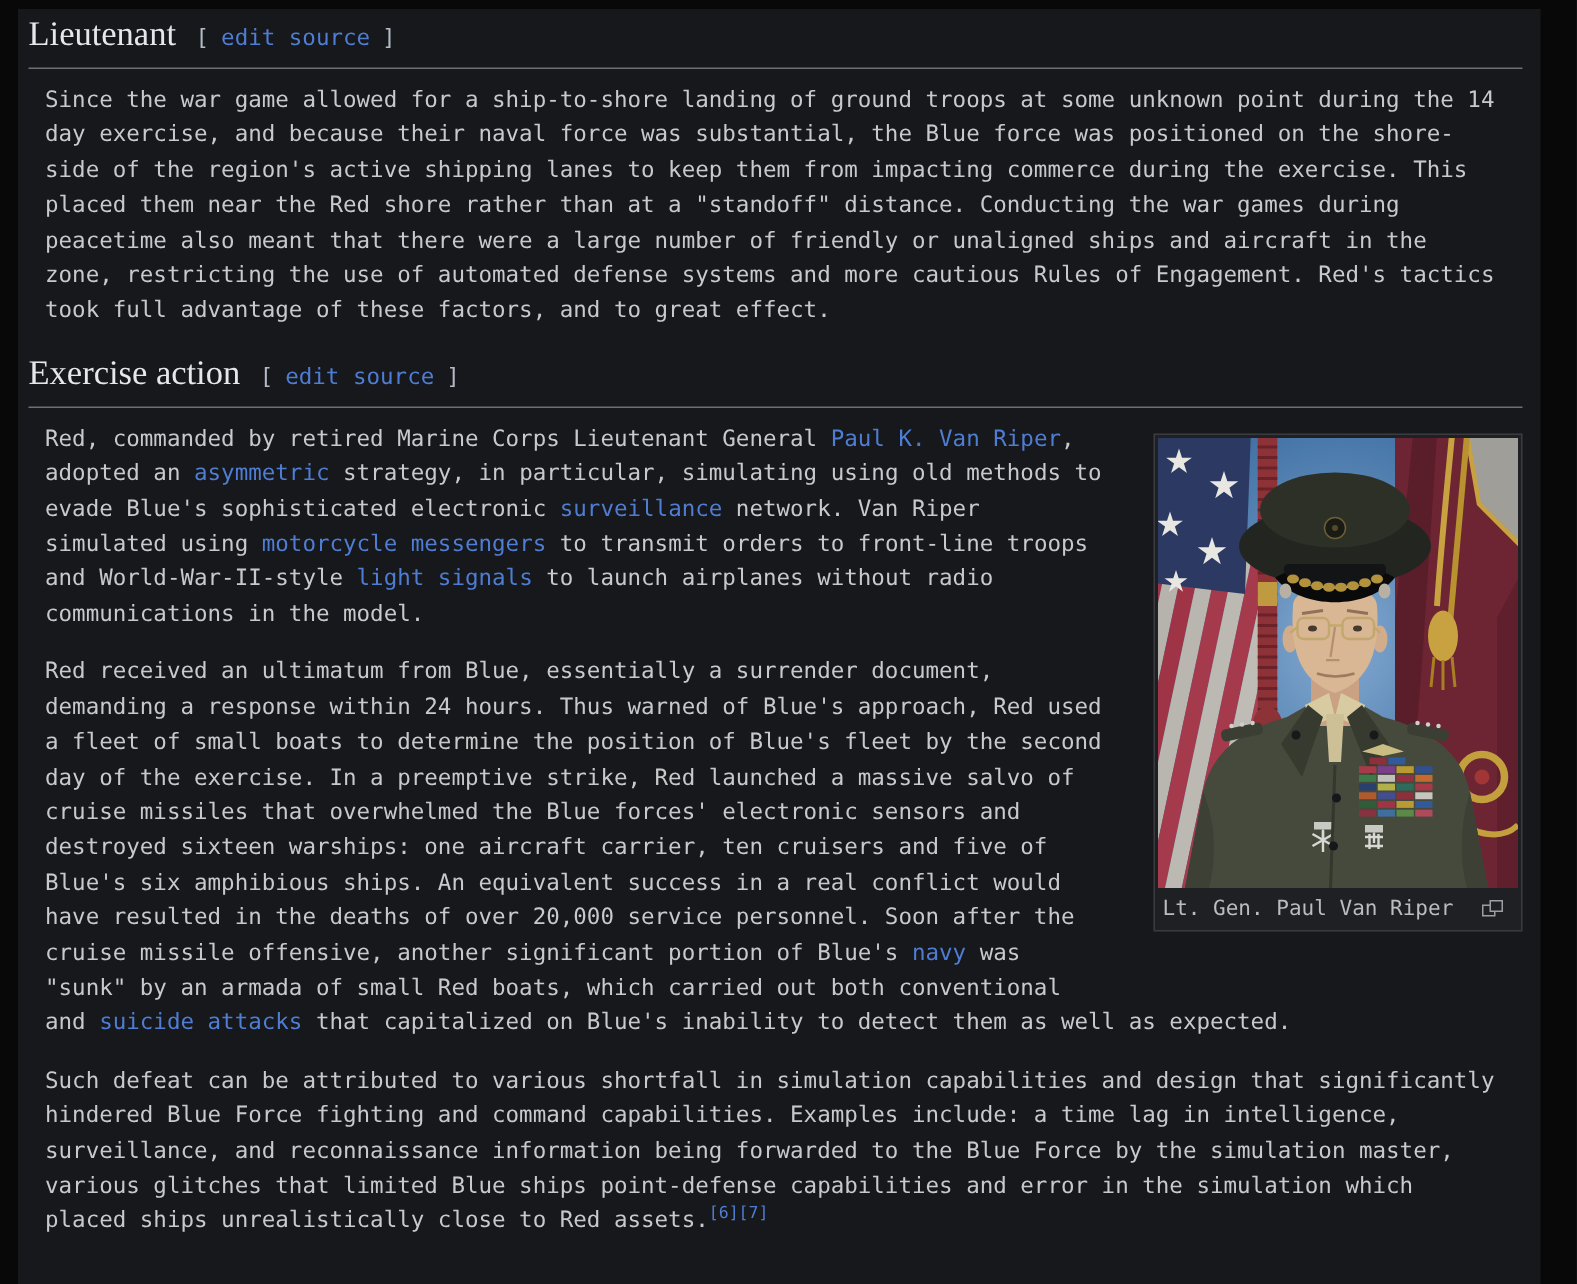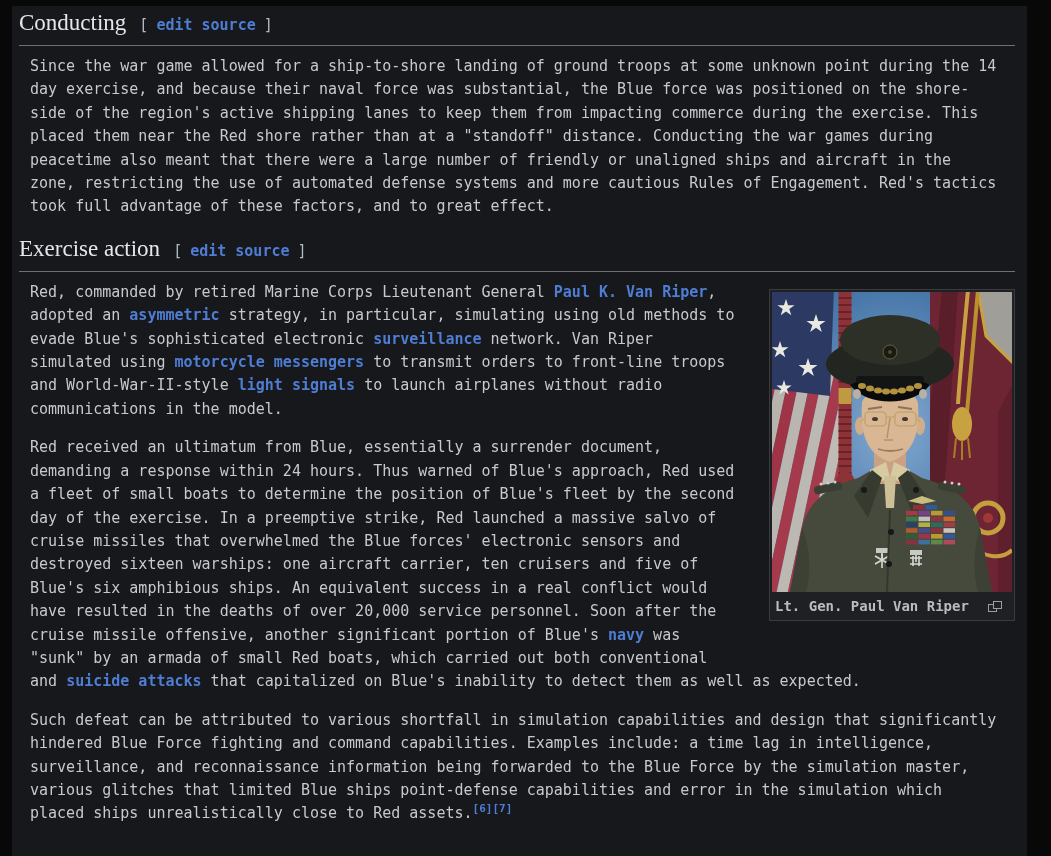--- a/index.html
+++ b/index.html
@@ -20,44 +20,43 @@
     font-family:"Liberation Serif","DejaVu Serif",serif;
     font-weight:400;font-size:23px;line-height:28px;color:#e6e7e9;
     margin:0;padding:1px 0 6px;border-bottom:1px solid #6c7075;
   }
   h2.second{margin-top:14px;}
   .editsection{
     font-family:"DejaVu Sans Mono","Liberation Mono",monospace;
     font-size:15px;color:#b3bac6;margin-left:13px;
   }
   .editsection .ed-link{margin:0 8px;}
-  a{color:#4f7dd4;text-decoration:none;cursor:pointer;font-weight:bold;}
+  a{color:#4f7dd4;text-decoration:none;cursor:pointer;}
   p{margin:9px 11px 15px;line-height:23.4px;}
   sup{font-size:11px;line-height:0;vertical-align:super;}
   .section-body{}
   .thumb{
     float:right;box-sizing:border-box;width:246px;
     border:1px solid #393b3e;background:#1e2023;padding:2px;
     margin:8px 0 40px 33px;
   }
   .thumb .portrait{display:block;width:240px;height:300px;background:#2f5e94;}
   .thumbcaption{
     font-size:14px;line-height:16px;color:#babcbf;
     padding:6px 3px 4px;
-    font-weight:bold;
   }
   .magnify{float:right;margin:2px 6px 0 0;display:inline-block;width:15px;height:12px;}
 </style>
 </head>
 <body>
 
 <div class="content">
 
   <h2>
-    <span>Conducting</span><span class="editsection"><span>[</span><a class="ed-link">edit source</a><span>]</span></span>
+    <span>Lieutenant</span><span class="editsection"><span>[</span><a class="ed-link">edit source</a><span>]</span></span>
   </h2>
   <div class="section-body">
     <div>
         <p><span>Since the war game allowed for a ship-to-shore landing of ground troops at some unknown point during the 14 day exercise, and because their naval force was substantial, the Blue force was positioned on the shore-side of the region's active shipping lanes to keep them from impacting commerce during the exercise. This placed them near the Red shore rather than at a "standoff" distance. Conducting the war games during peacetime also meant that there were a large number of friendly or unaligned ships and aircraft in the zone, restricting the use of automated defense systems and more cautious Rules of Engagement. Red's tactics took full advantage of these factors, and to great effect.</span></p>
       </div>
   </div>
 
   <h2 class="second">
     <span>Exercise action</span><span class="editsection"><span>[</span><a class="ed-link">edit source</a><span>]</span></span>
   </h2>

